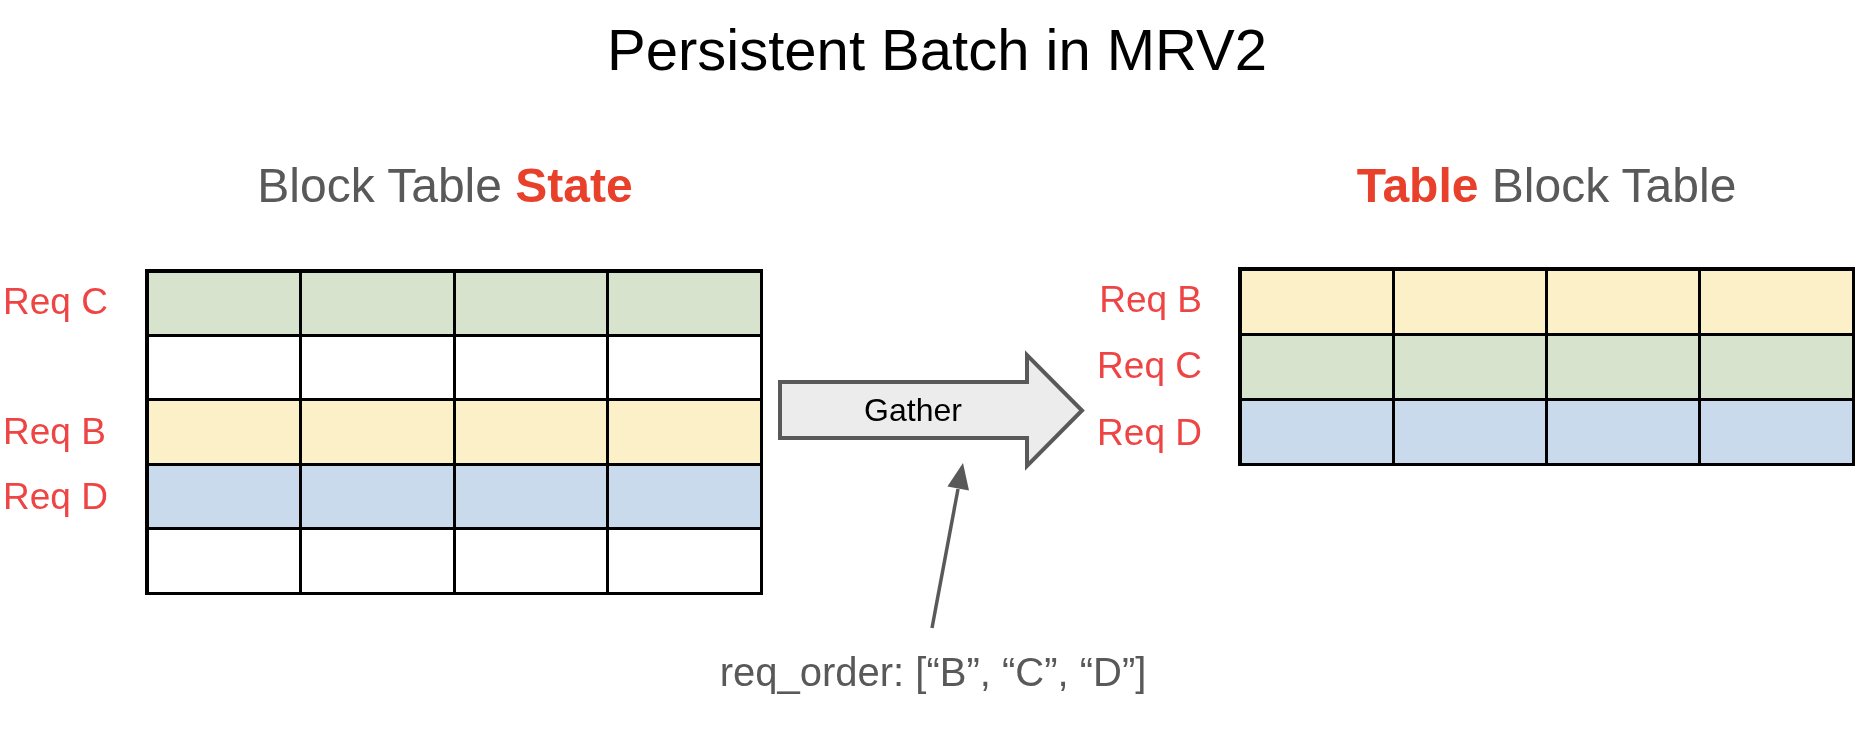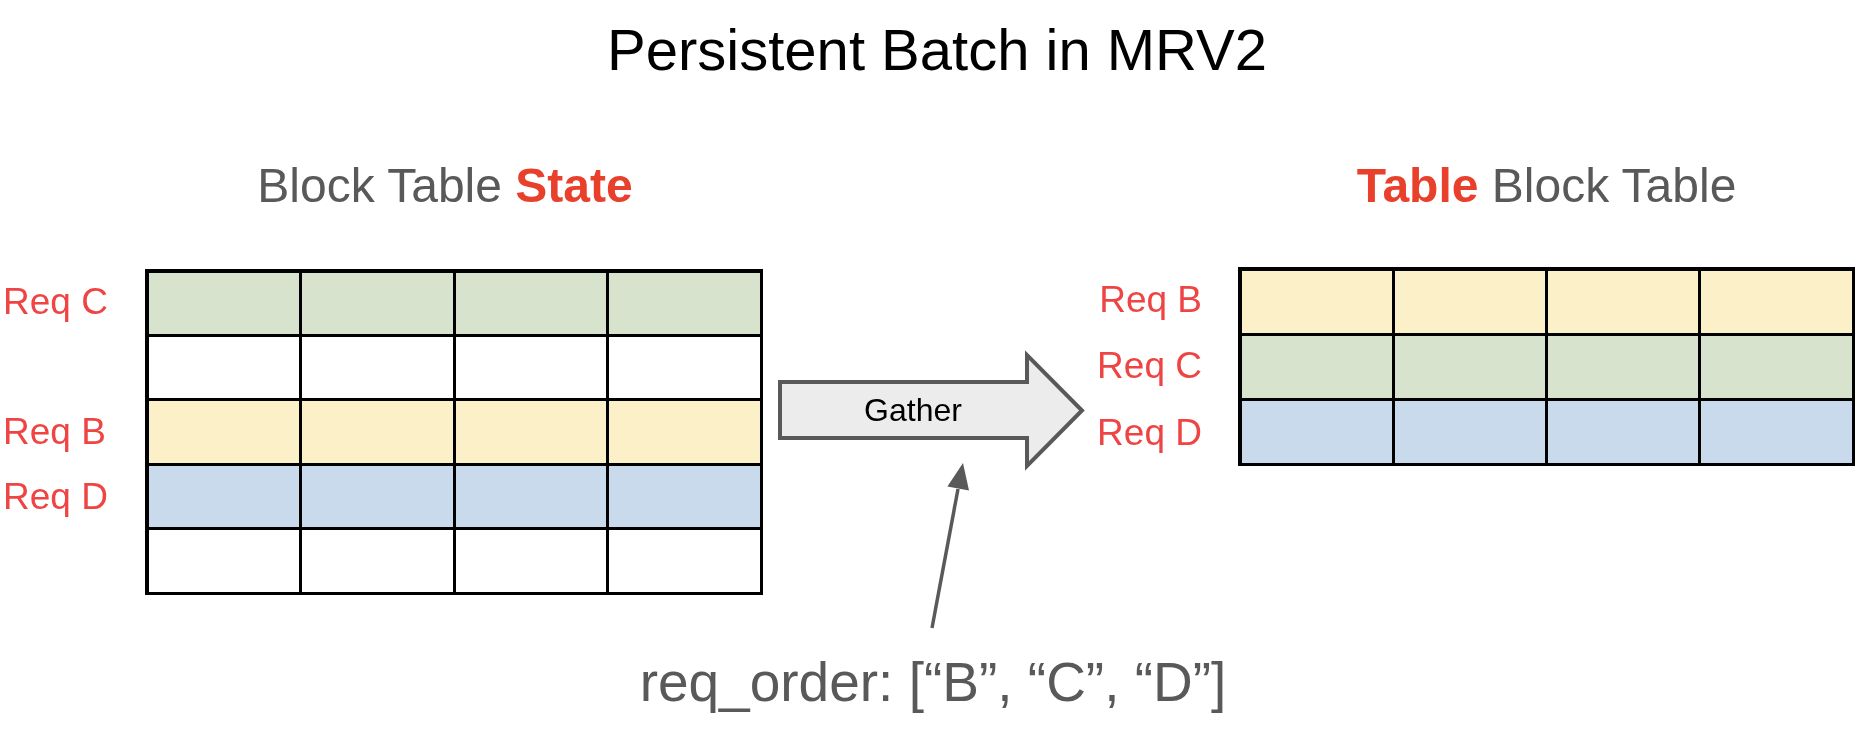--- a/index.html
+++ b/index.html
@@ -93,21 +93,21 @@
     font-size: 32px;
     color: #000000;
     margin-left: 8px;
   }
   .annotation {
     position: absolute;
     left: 550px;
     top: 650px;
     width: 766px;
     text-align: center;
-    font-size: 55px;
+    font-size: 40px;
     color: var(--gray_text);
     white-space: pre;
   }
 </style>
 </head>
 <body>
 
 <div id="page">
 
   <div class="title">Persistent Batch in MRV2</div>

